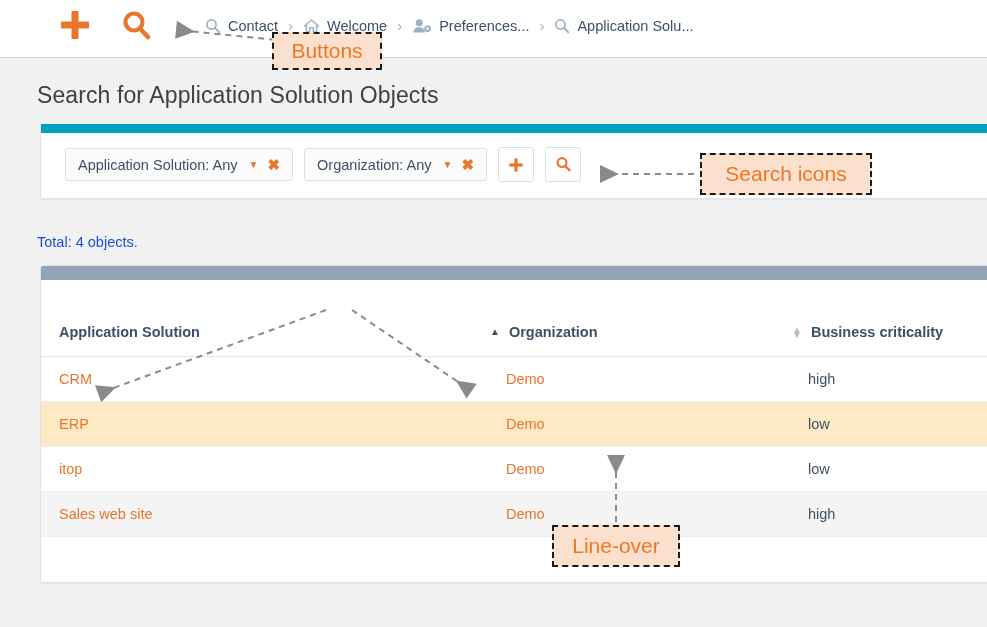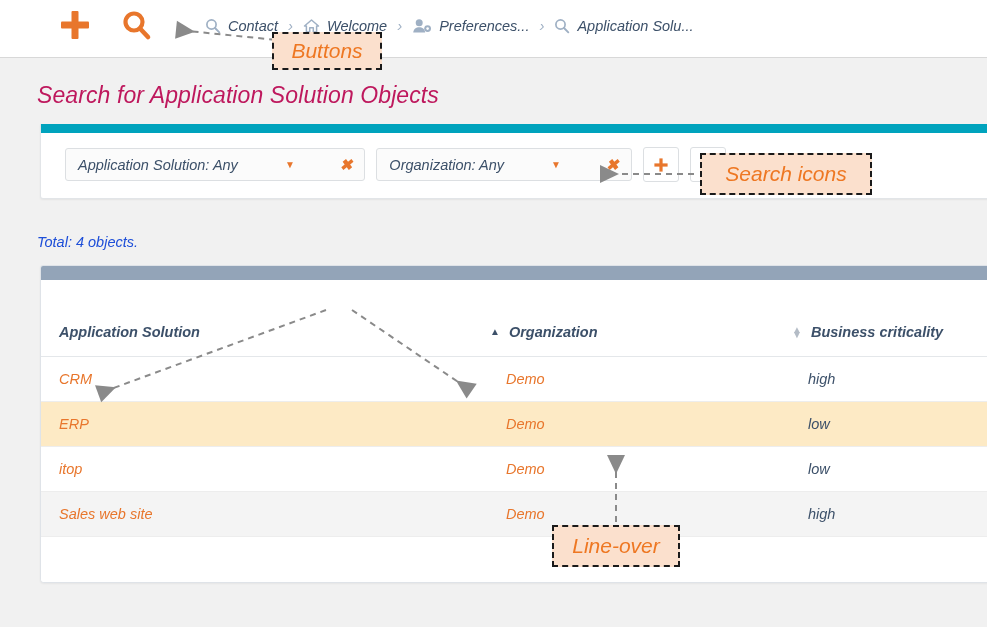--- a/index.html
+++ b/index.html
@@ -6,21 +6,20 @@
     margin: 0; padding: 0;
     width: 987px; height: 627px;
     overflow: hidden;
     background: #ffffff;
     font-family: "Liberation Sans", sans-serif;
   }
   #app {
     position: relative;
     width: 987px; height: 627px;
     background: #ffffff;
-    font-style: italic;
   }
 
   
   .topbar {
     position: absolute; left: 0; top: 0;
     width: 987px; height: 57px;
     background: #ffffff;
     border-bottom: 1px solid #d8d8d8;
   }
   .tb-icon {
@@ -55,21 +54,21 @@
 
   
   .content {
     position: absolute; left: 0; top: 58px;
     width: 987px; height: 569px;
     background: #f1f1f1;
   }
   .page-title {
     position: absolute; left: 37px; top: 24px;
     font-size: 23px;
-    color: #be185d;
+    color: #404040;
     letter-spacing: 0.1px;
   }
 
   
   .search-panel {
     position: absolute;
     left: 40px; top: 66px;
     width: 990px;
     background: #ffffff;
     border: 1px solid #e2e5e8;
@@ -89,21 +88,20 @@
   .chip {
     display: flex; align-items: center;
     height: 31px;
     padding: 0 12px;
     border: 1px solid #dcdfe2;
     border-radius: 3px;
     background: #fbfbfb;
     font-size: 14.5px;
     color: #3c5069;
     cursor: pointer;
-    gap: 36px;
   }
   .chip-caret {
     color: #e8762c; margin-left: 11px;
     font-size: 10px; line-height: 1;
   }
   .chip-x {
     color: #e8762c; margin-left: 9px;
     font-size: 15px; font-weight: bold; line-height: 1;
   }
   .sq-btn {

